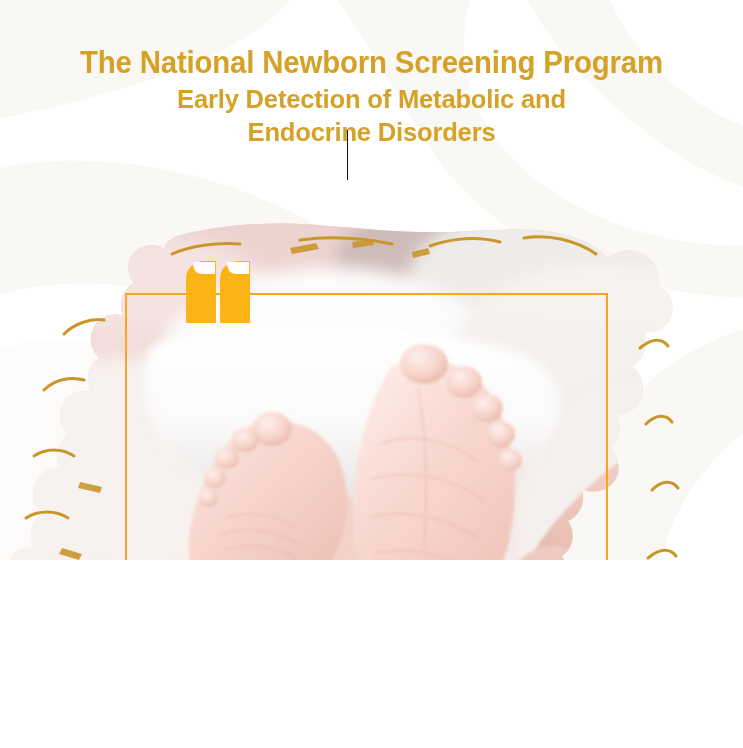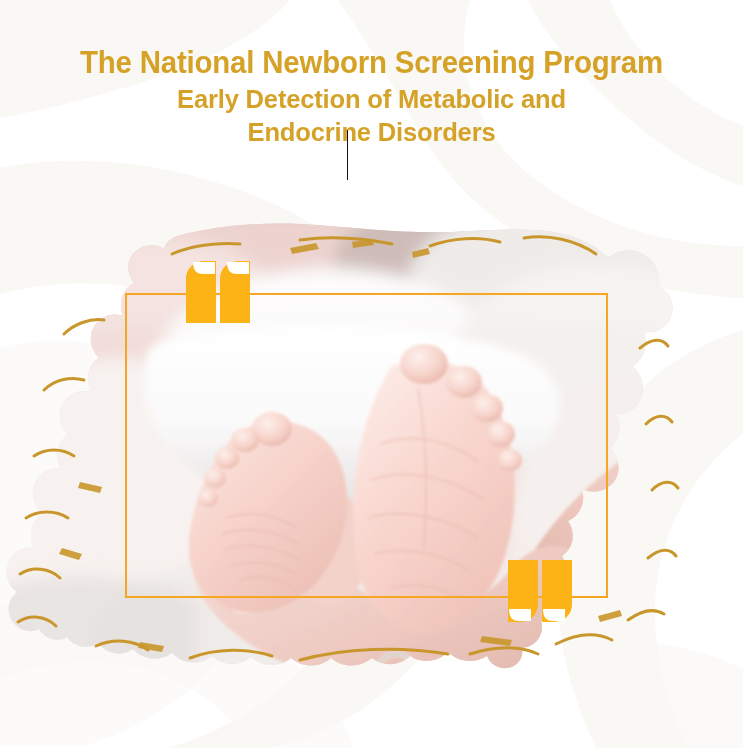--- a/index.html
+++ b/index.html
@@ -8,21 +8,21 @@
     padding: 0;
     background: #ffffff;
   }
   body {
     font-family: "Liberation Sans", sans-serif;
   }
 
   #slide {
     position: relative;
     width: 743px;
-    height: 748px;
+    height: 560px;
     overflow: hidden;
     background: #ffffff;
   }
 
   
   #bg-pattern {
     position: absolute;
     inset: 0;
     width: 743px;
     height: 748px;

